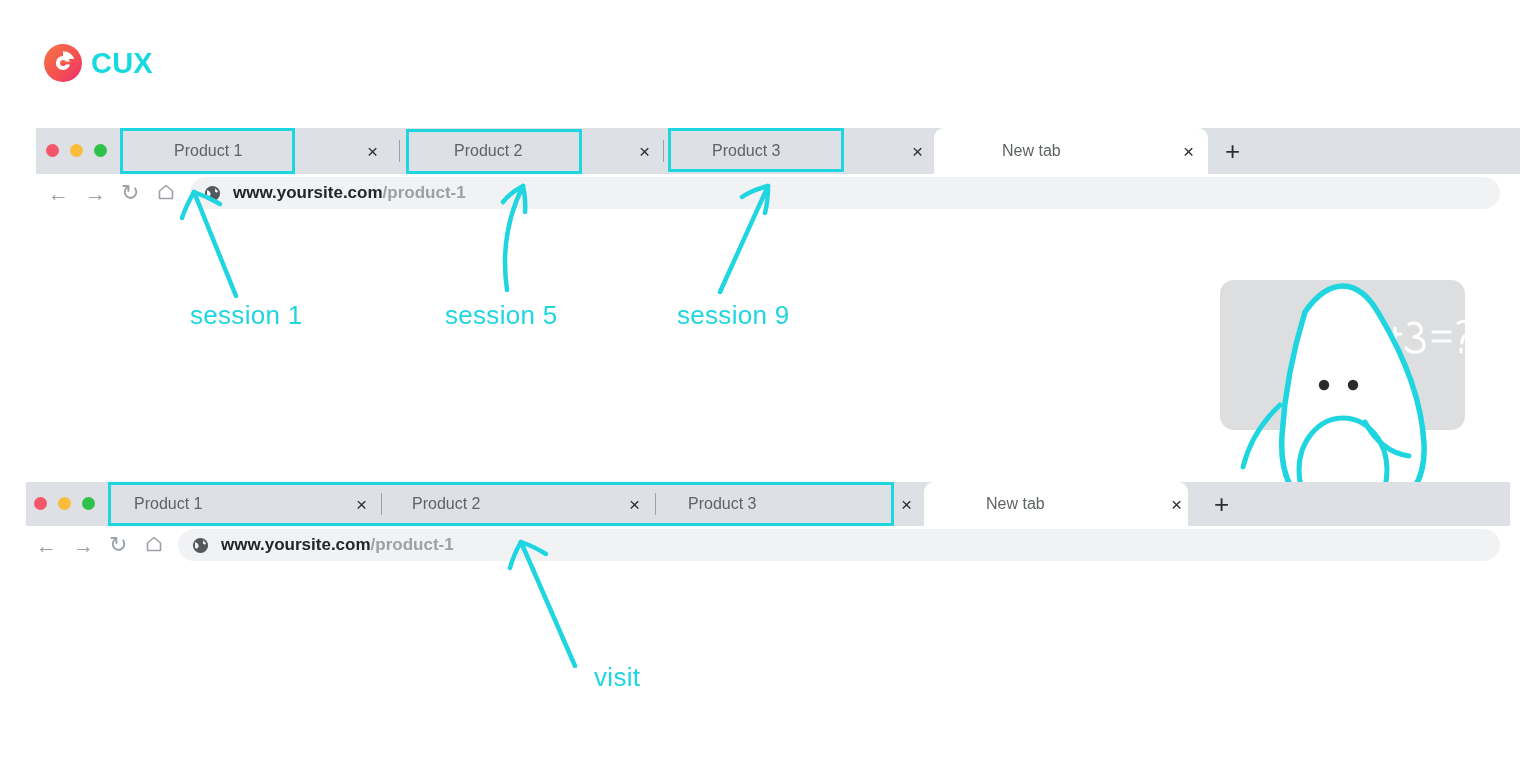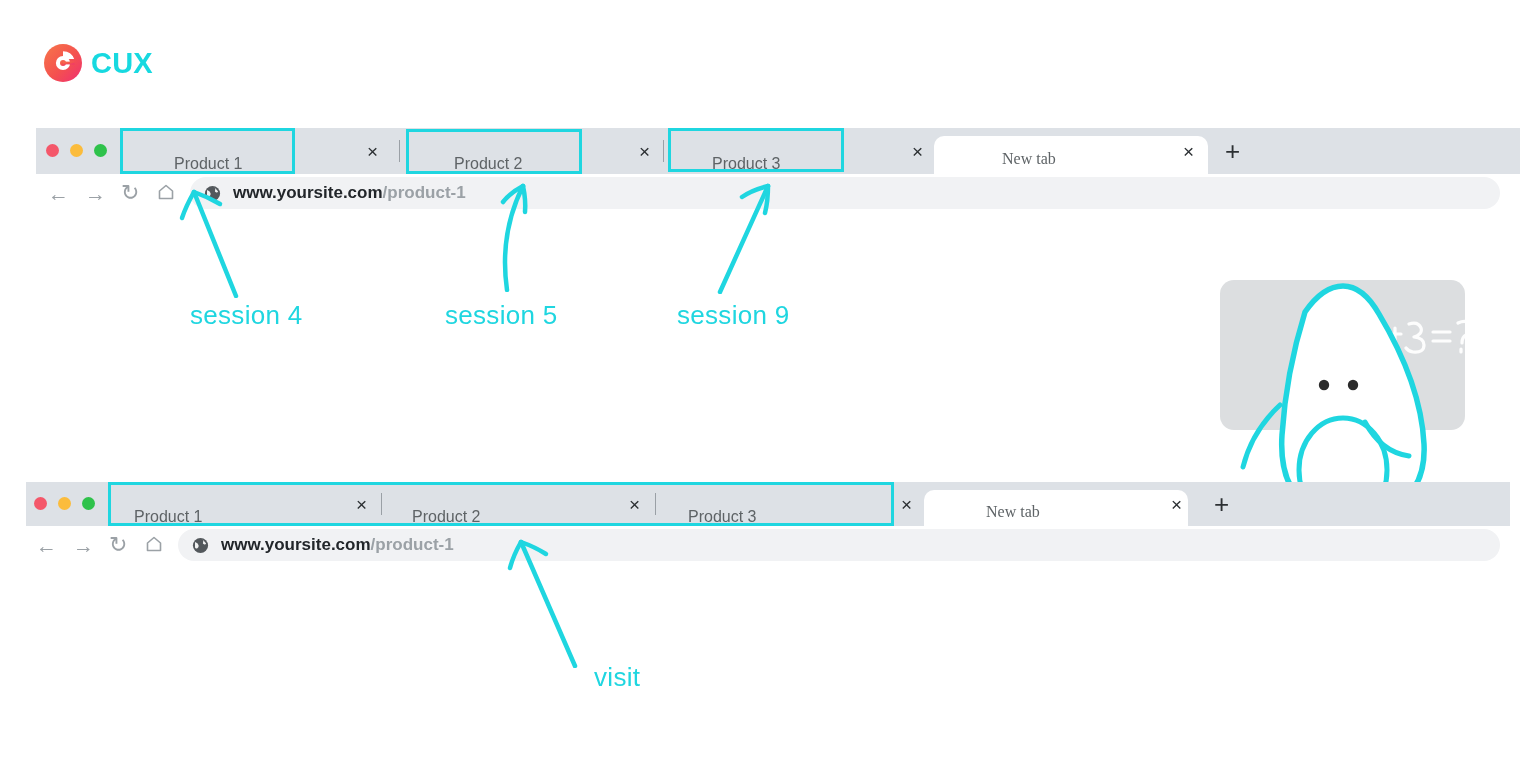--- a/index.html
+++ b/index.html
@@ -68,21 +68,21 @@
     width: 13px;
     height: 13px;
     border-radius: 50%;
   }
   .dot.red    { background: #f4576a; }
   .dot.amber  { background: #fbbc3c; }
   .dot.green  { background: #2ec24b; }
 
   .tab {
     position: absolute;
-    top: 13px;
+    top: 0;
     height: 46px;
     background: #dde1e6;
     box-sizing: border-box;
     display: flex;
     align-items: center;
   }
   .tab-title {
     color: #5e6366;
     font-size: 16px;
     white-space: nowrap;
@@ -95,27 +95,26 @@
     line-height: 1;
     user-select: none;
   }
   .tab-sep {
     position: absolute;
     width: 1px;
     background: #9aa0a6;
   }
   .tab-active {
     position: absolute;
-    top: 8px;
+    top: 0;
     background: #ffffff;
     border-radius: 10px 10px 0 0;
     display: flex;
     align-items: center;
     box-sizing: border-box;
-    font-family: Liberation Serif, serif;
   }
   .newtab-plus {
     position: absolute;
     color: #2c3033;
     font-size: 26px;
     line-height: 1;
     font-weight: 400;
     user-select: none;
   }
 
@@ -287,21 +286,21 @@
 
 <div class="hl" style="left:120px; top:128px; width:175px; height:46px;"></div>
 <div class="hl" style="left:406px; top:129px; width:176px; height:45px;"></div>
 <div class="hl" style="left:668px; top:128px; width:176px; height:44px;"></div>
 
 <svg class="arrow" style="left:160px; top:178px;" width="110" height="120" viewBox="0 0 110 120">
   <path d="M76 118 L34 14" fill="none" stroke="#1fd6e0" stroke-width="4.5" stroke-linecap="round"></path>
   <path d="M34 14 q-8 14 -12 26" fill="none" stroke="#1fd6e0" stroke-width="4.5" stroke-linecap="round"></path>
   <path d="M34 14 q14 5 26 12" fill="none" stroke="#1fd6e0" stroke-width="4.5" stroke-linecap="round"></path>
 </svg>
-<div class="anno" style="left:190px; top:300px;">session 4</div>
+<div class="anno" style="left:190px; top:300px;">session 1</div>
 
 <svg class="arrow" style="left:485px; top:172px;" width="60" height="120" viewBox="0 0 60 120">
   <path d="M22 118 q-8 -56 16 -104" fill="none" stroke="#1fd6e0" stroke-width="4.5" stroke-linecap="round"></path>
   <path d="M38 14 q-13 7 -20 16" fill="none" stroke="#1fd6e0" stroke-width="4.5" stroke-linecap="round"></path>
   <path d="M38 14 q3 14 2 26" fill="none" stroke="#1fd6e0" stroke-width="4.5" stroke-linecap="round"></path>
 </svg>
 <div class="anno" style="left:445px; top:300px;">session 5</div>
 
 <svg class="arrow" style="left:712px; top:172px;" width="80" height="122" viewBox="0 0 80 122">
   <path d="M8 120 L56 14" fill="none" stroke="#1fd6e0" stroke-width="4.5" stroke-linecap="round"></path>

